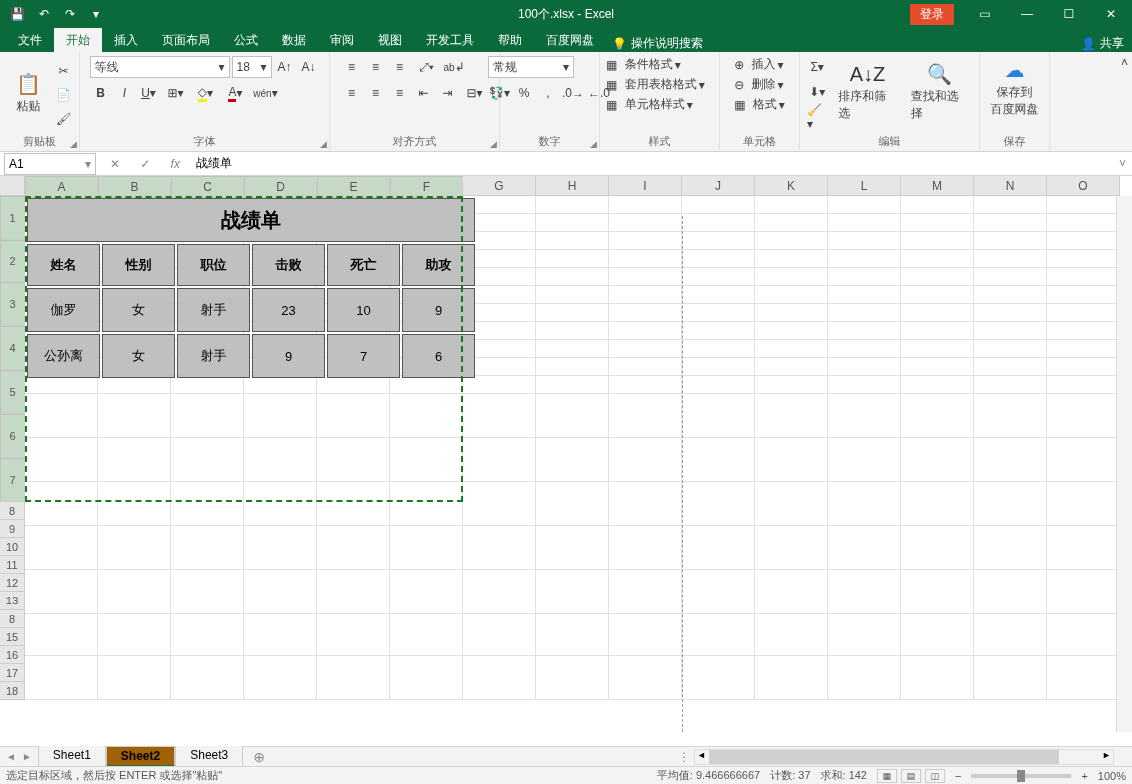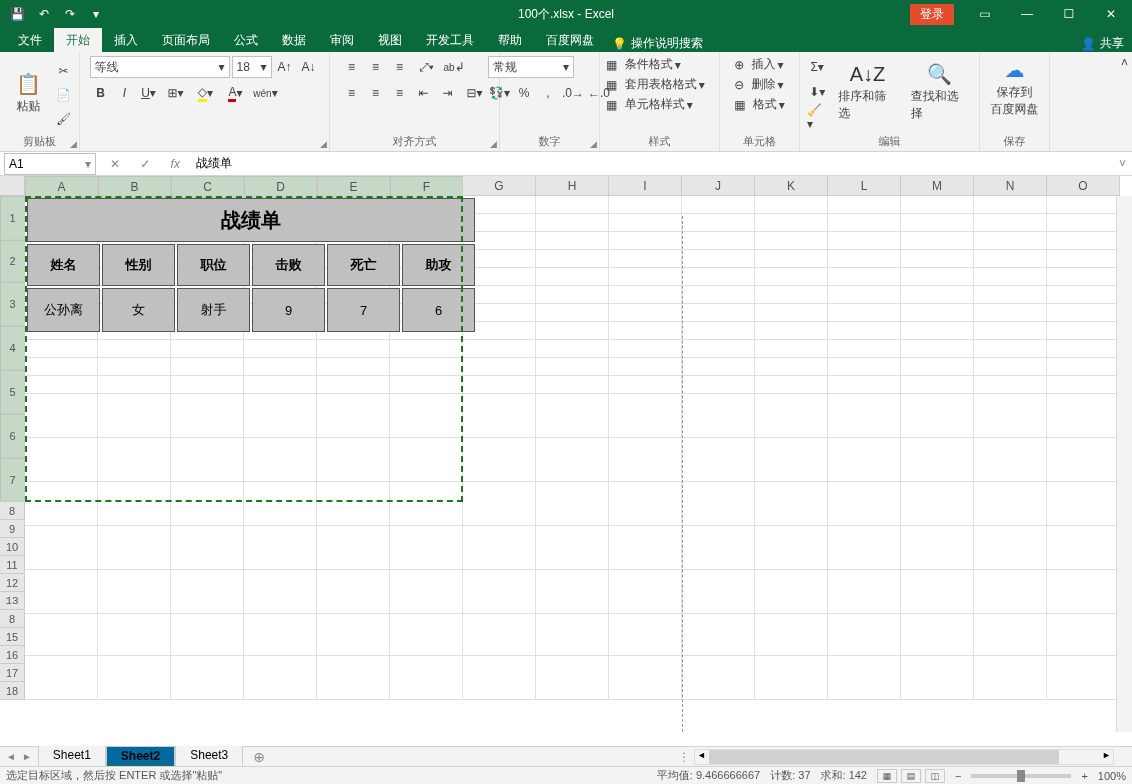--- a/index.html
+++ b/index.html
@@ -45,21 +45,21 @@
 .datatbl{position:absolute;top:0;left:0}
 .datatbl td{border:1px solid #555;background:#c0c0c0;text-align:center;font-size:13px;vertical-align:middle}
 .datatbl .title td{font-size:20px;font-weight:bold;height:44px}
 .datatbl .hdr td{font-weight:bold;height:42px}
 .datatbl .data td{height:44px}
 .marquee{position:absolute;border:2px dashed #1a7a1a;pointer-events:none}
 .sheettabs{position:absolute;bottom:18px;left:0;right:0;height:20px;background:#f3f3f3;border-top:1px solid #d4d4d4;display:flex;align-items:center;font-size:12px}
 .sheettabs .nav{display:flex;padding:0 6px;gap:6px;color:#888}
 .sheettabs .nav span{font-size:10px}
 .sheettabs .stab{padding:2px 14px;border-right:1px solid #ccc;border-left:1px solid #ccc;background:#f3f3f3;cursor:pointer}
-.sheettabs .stab.active{background:#0369a1;border-top:1px solid #ccc;border-bottom:2px solid #217346;font-weight:bold}
+.sheettabs .stab.active{background:#a16207;border-top:1px solid #ccc;border-bottom:2px solid #217346;font-weight:bold}
 .sheettabs .add{padding:0 10px;color:#888;font-size:14px}
 .sheettabs .hscroll{margin-left:auto;width:420px;height:16px;background:#f3f3f3;border:1px solid #ddd;position:relative;margin-right:18px}
 .sheettabs .hscroll .thumb{position:absolute;left:14px;width:350px;top:0;bottom:0;background:#d0d0d0}
 .statusbar{position:absolute;bottom:0;left:0;right:0;height:18px;background:#f3f3f3;border-top:1px solid #d4d4d4;display:flex;align-items:center;font-size:11px;color:#555;padding:0 6px}
 .statusbar .right{margin-left:auto;display:flex;align-items:center;gap:10px}
 .statusbar .views{display:flex;gap:4px}
 .statusbar .vbtn{width:20px;height:14px;border:1px solid #ccc;display:flex;align-items:center;justify-content:center;font-size:9px}
 .zoomslider{width:100px;height:4px;background:#ccc;position:relative}
 .zoomslider .zt{position:absolute;width:8px;height:12px;background:#888;top:-4px;left:46px}
 .vr{position:absolute;right:0;top:196px;bottom:52px;width:16px;background:#f3f3f3;border-left:1px solid #ddd}
@@ -144,20 +144,21 @@
         <div class="rbtn">
             <i>I</i>
           </div>
         <div class="rbtn"><u>U</u>▾</div>
         <div class="rbtn w">⊞▾</div>
         <div class="rbtn w"><span style="border-bottom:3px solid #ffeb00">◇</span>▾</div>
         <div class="rbtn w"><span style="border-bottom:3px solid #c00">A</span>▾</div>
         <div class="rbtn w"><sup>wén</sup>▾</div>
       </div>
     </div>
+    <div class="glabel">字体</div>
     <div class="dlaunch">◢</div>
   </div>
   <div class="rgroup" style="width:170px">
     <div>
       <div class="btnrow" style="margin-bottom:4px">
         <div class="rbtn">≡</div>
         <div class="rbtn">≡</div>
         <div class="rbtn">≡</div>
         <div class="rbtn w">⤢▾</div>
         <div class="rbtn"><sup>ab</sup>↲</div>
@@ -603,20 +604,28 @@
           </tr>
           <tr class="hdr">
             <td style="width:73px">姓名</td>
             <td style="width:73px">性别</td>
             <td style="width:73px">职位</td>
             <td style="width:73px">击败</td>
             <td style="width:73px">死亡</td>
             <td style="width:73px">助攻</td>
           </tr>
           <tr class="data">
+            <td style="width:73px">伽罗</td>
+            <td style="width:73px">女</td>
+            <td style="width:73px">射手</td>
+            <td style="width:73px">23</td>
+            <td style="width:73px">10</td>
+            <td style="width:73px">9</td>
+          </tr>
+          <tr class="data">
             <td style="width:73px">公孙离</td>
             <td style="width:73px">女</td>
             <td style="width:73px">射手</td>
             <td style="width:73px">9</td>
             <td style="width:73px">7</td>
             <td style="width:73px">6</td>
           </tr>
         </tbody>
       </table>
     <div class="marquee" id="marquee" style="left: 0px; top: 0px; width: 438px; height: 306px;"></div>

